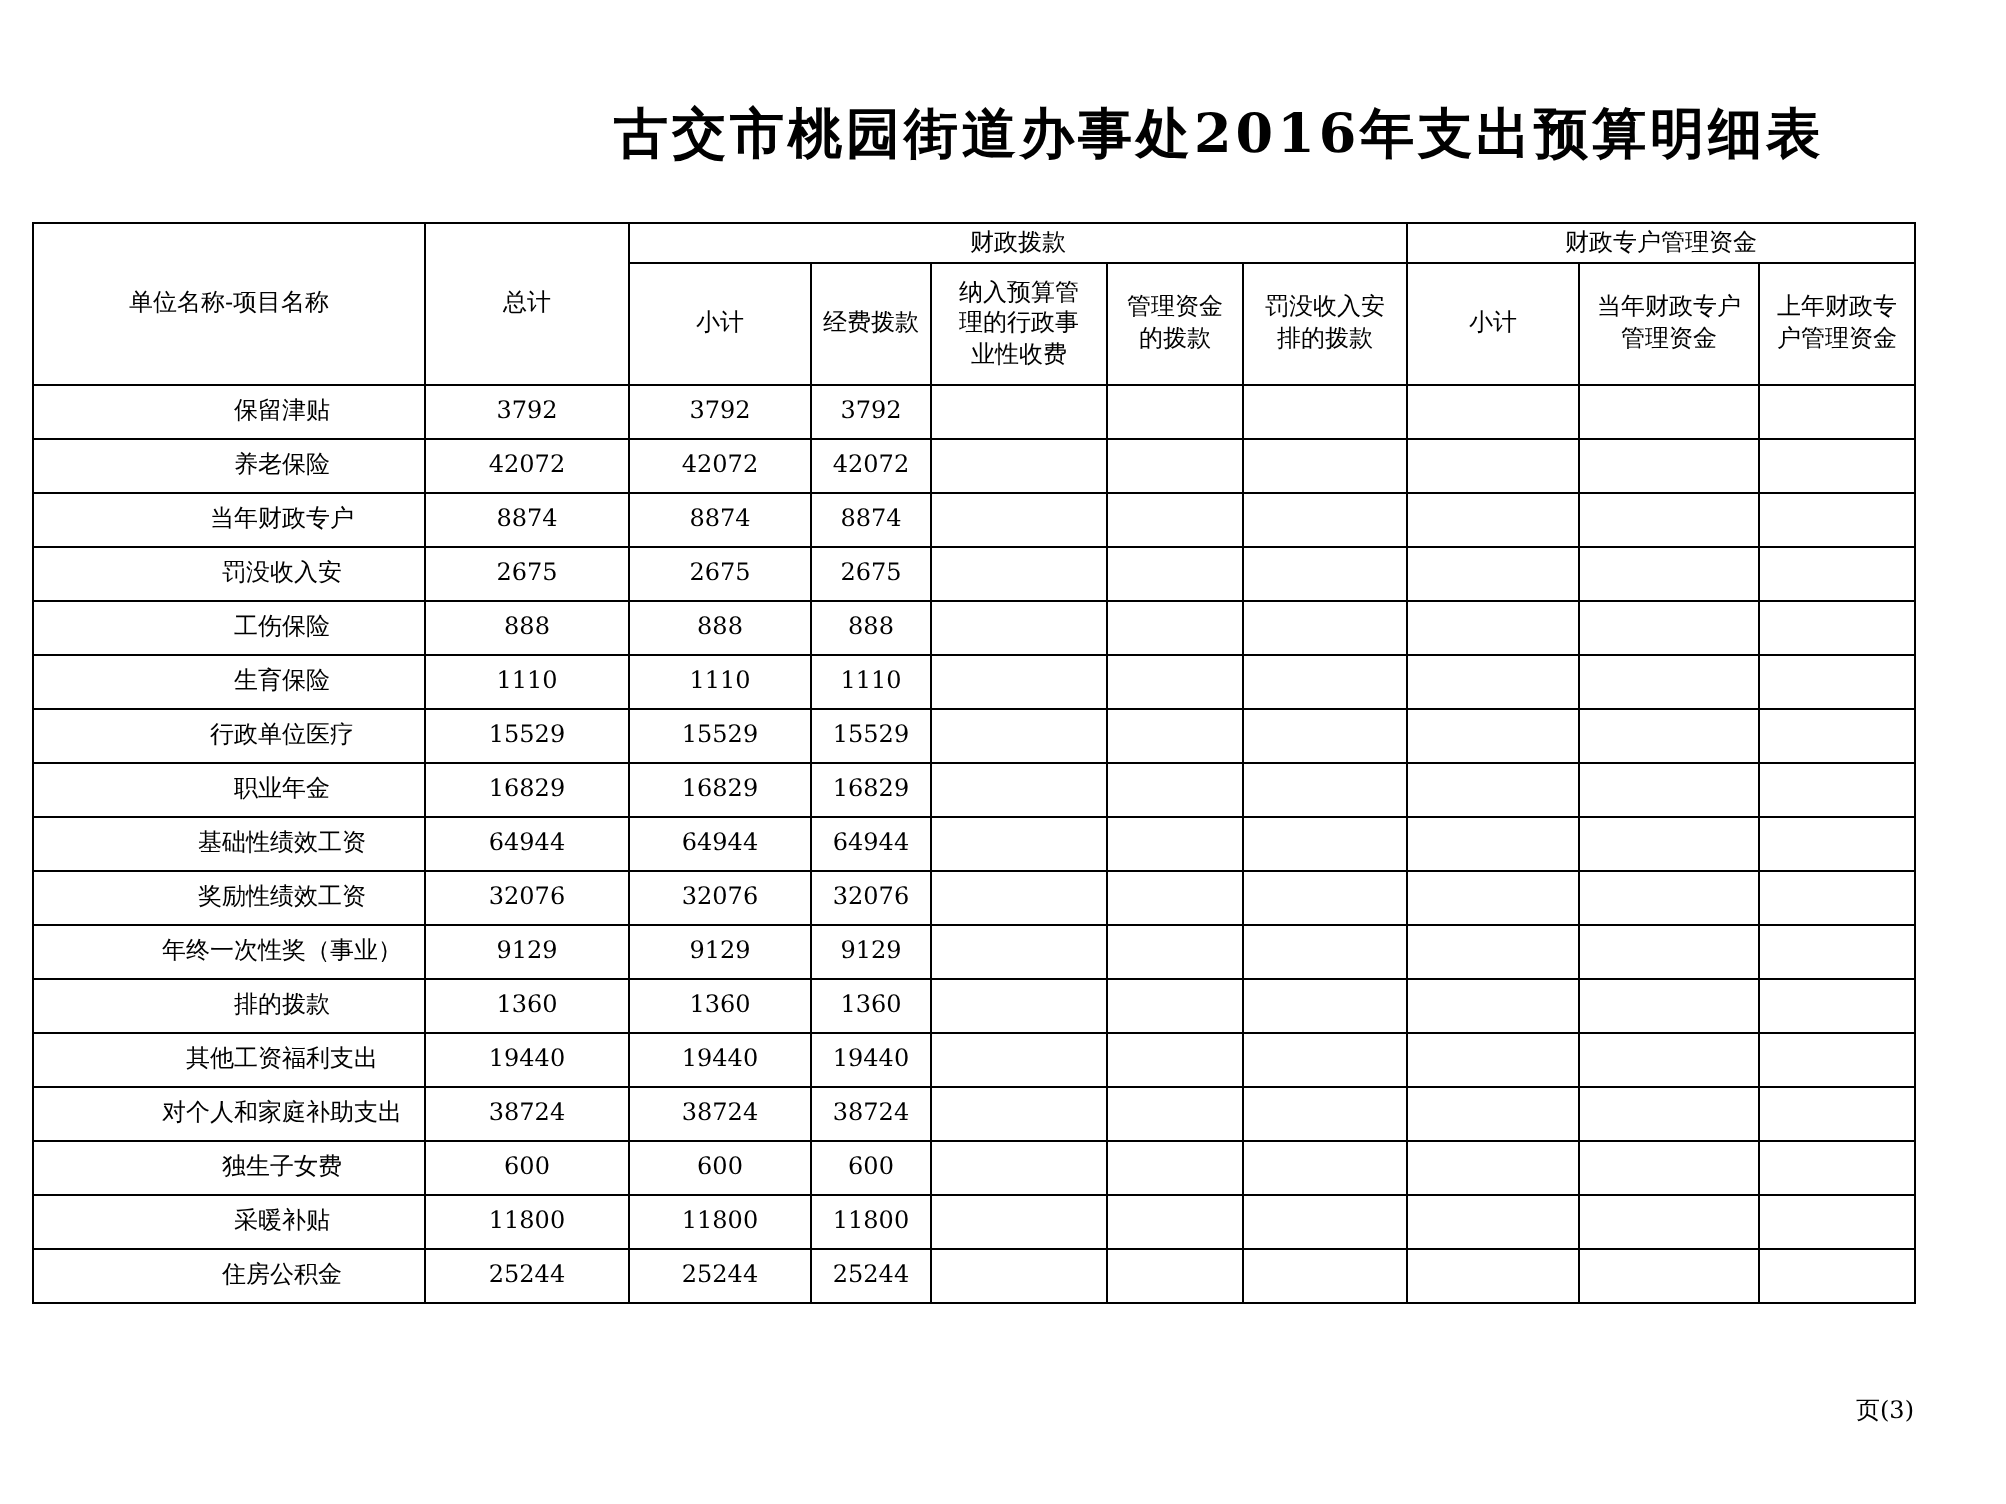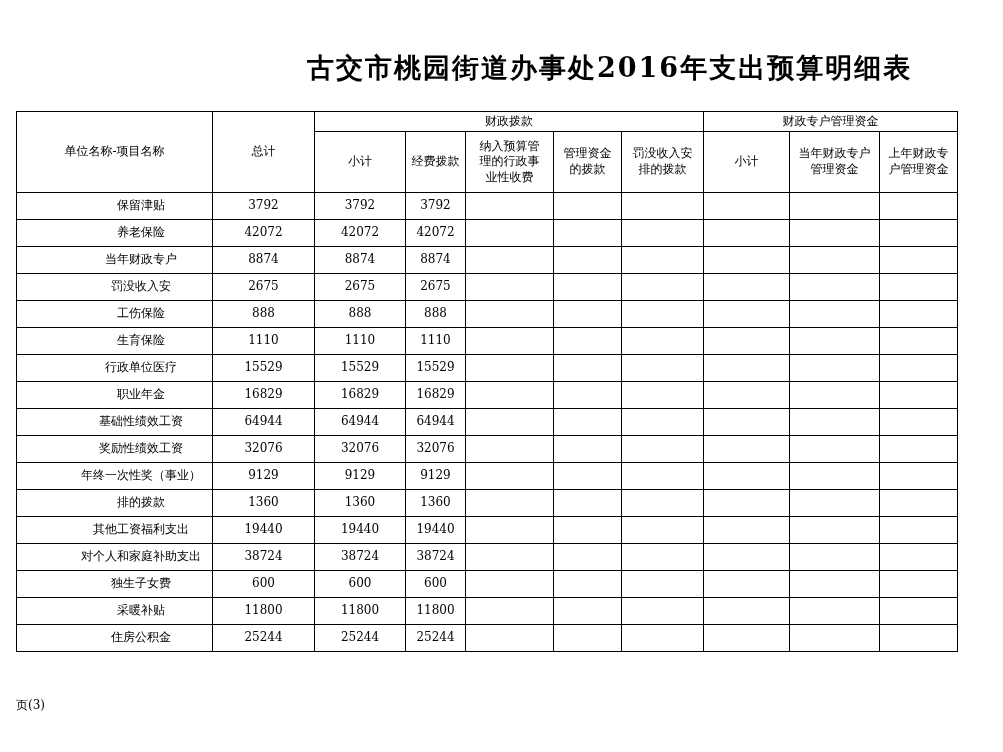--- a/index.html
+++ b/index.html
@@ -49,21 +49,21 @@
   td.row-label {
     text-align: center;
     padding-left: 55px;
     white-space: nowrap;
   }
   .footer {
     position: absolute;
     left: 16px;
     top: 697px;
     width: 941px;
-    text-align: left;
+    text-align: right;
     font-size: 12px;
   }
 </style>
 </head>
 <body>
 
 <div class="page">
 
   <h1 class="title">古交市桃园街道办事处2016年支出预算明细表</h1>
 

